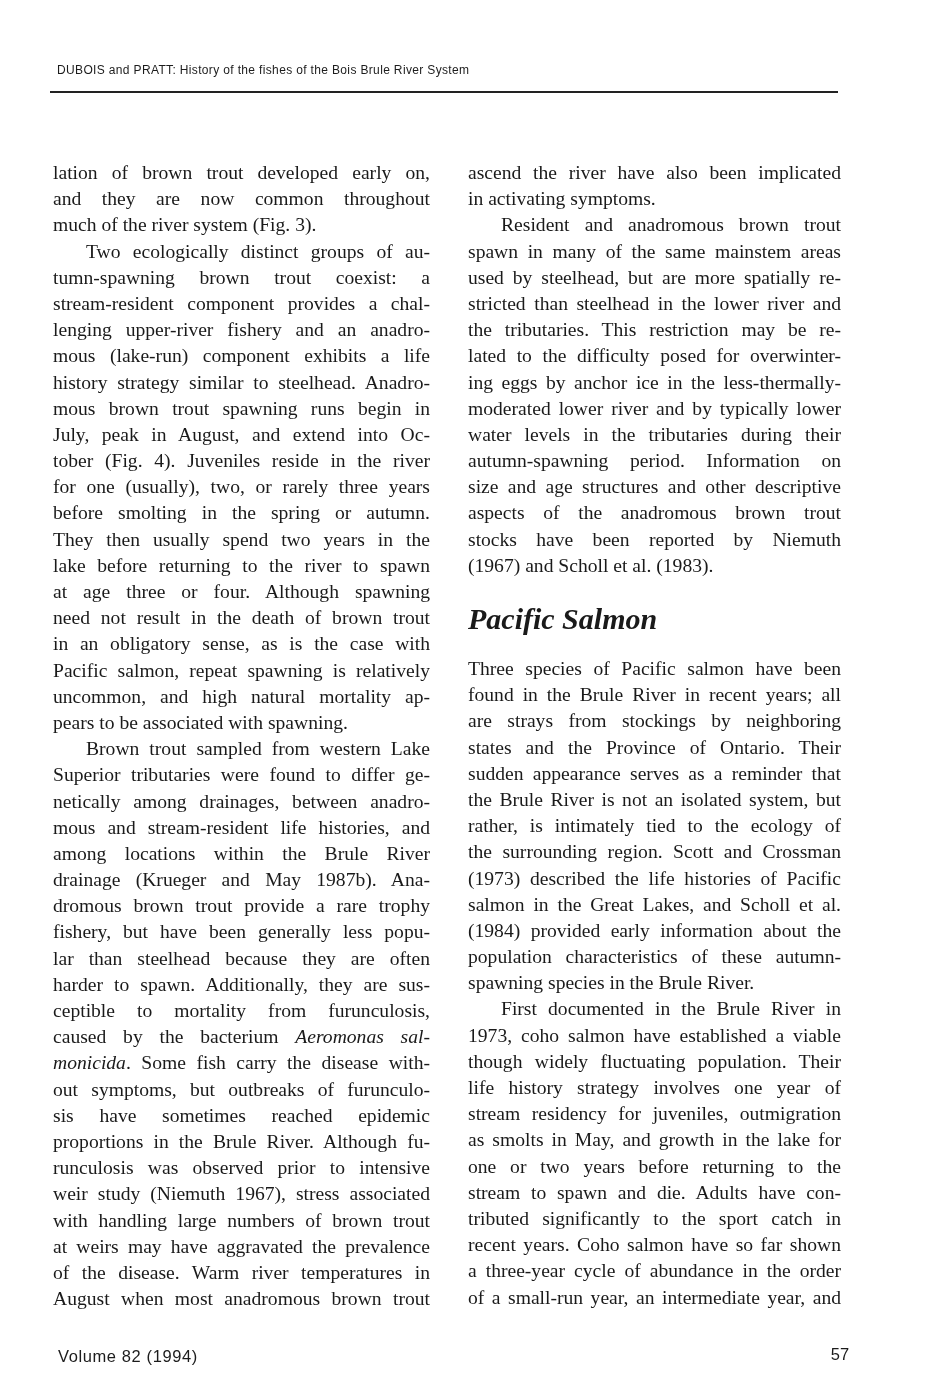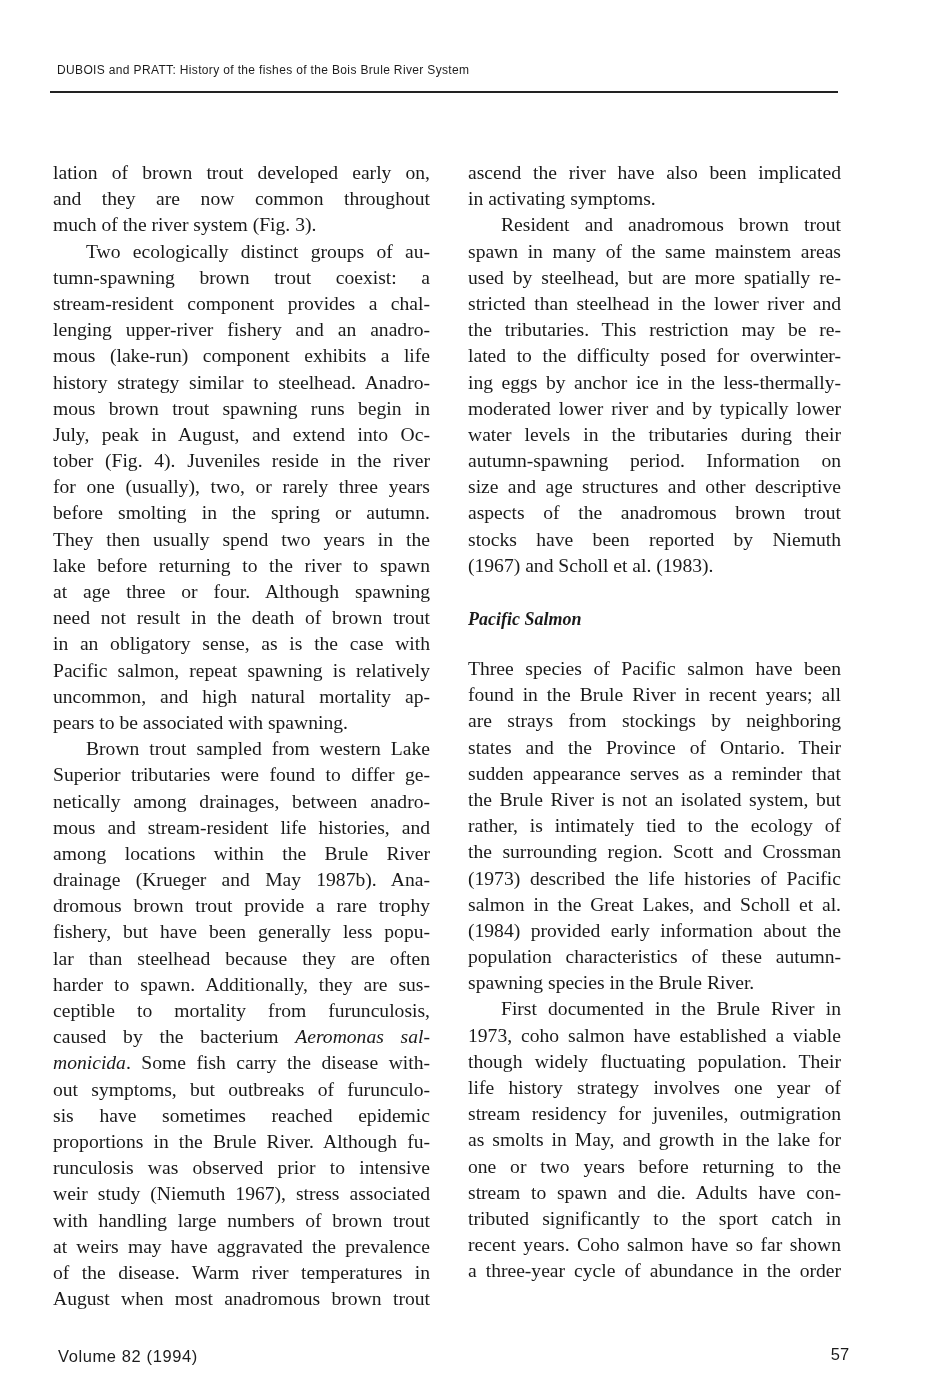--- a/index.html
+++ b/index.html
@@ -55,21 +55,21 @@
       text-align-last: left;
     }
     .line.indent {
       padding-left: 33px;
     }
     .heading {
       display: block;
       font-family: "Liberation Serif", serif;
       font-style: italic;
       font-weight: bold;
-      font-size: 18px;
+      font-size: 30px;
       height: 26px;
       margin-top: 27px;
       margin-bottom: 24px;
     }
     em { font-style: italic; }
     .footer-left {
       position: absolute;
       left: 58px;
       top: 1347px;
       font-family: "Liberation Sans", sans-serif;
@@ -178,16 +178,17 @@
   <span class="line">1973, coho salmon have established a viable</span>
   <span class="line">though widely fluctuating population. Their</span>
   <span class="line">life history strategy involves one year of</span>
   <span class="line">stream residency for juveniles, outmigration</span>
   <span class="line">as smolts in May, and growth in the lake for</span>
   <span class="line">one or two years before returning to the</span>
   <span class="line">stream to spawn and die. Adults have con-</span>
   <span class="line">tributed significantly to the sport catch in</span>
   <span class="line">recent years. Coho salmon have so far shown</span>
   <span class="line">a three-year cycle of abundance in the order</span>
+  <span class="line">of a small-run year, an intermediate year, and</span>
 </div>
 
 <div class="footer-left">Volume 82 (1994)</div>
 <div class="footer-right">57</div>
 
 </body></html>

